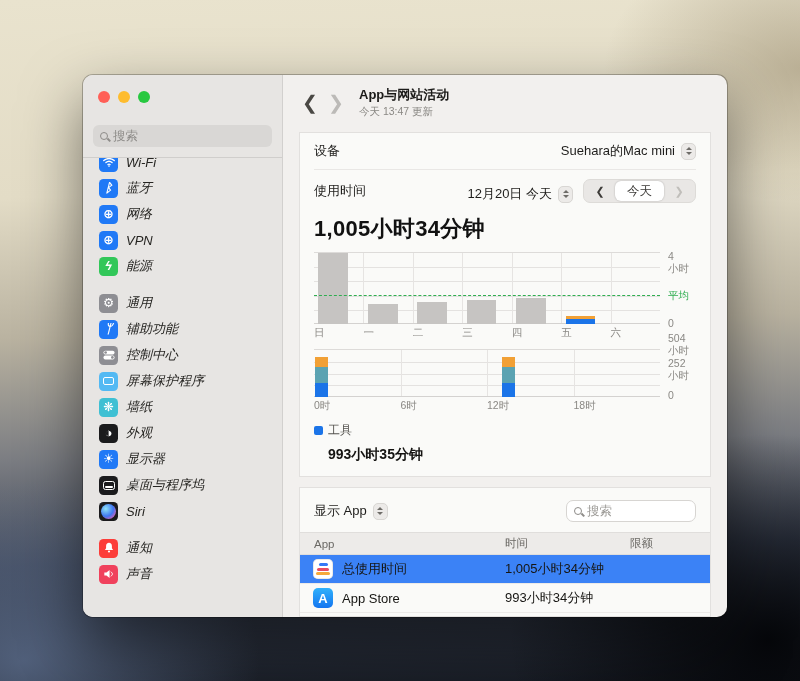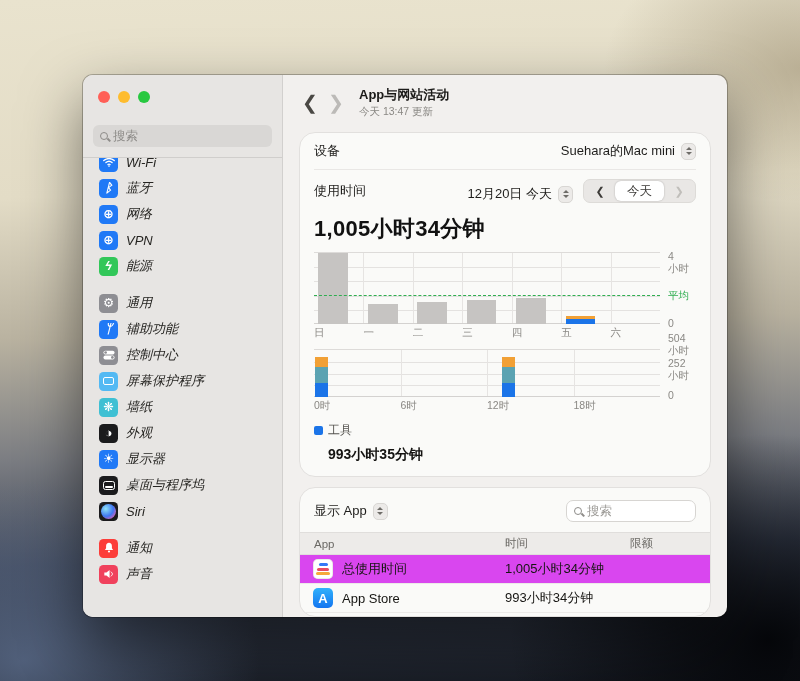--- a/index.html
+++ b/index.html
@@ -51,21 +51,21 @@
   
   .main { flex:1; display:flex; flex-direction:column; overflow:hidden; }
   .navbar { display:flex; align-items:center; gap:4px; padding:11px 16px 6px 16px; }
   .navchev { width:22px; height:22px; display:flex; align-items:center;
     justify-content:center; font-size:19px; border-radius:5px; }
   .navchev.back { color:#4a4844; }
   .navchev.fwd { color:#bcbab7; }
   .navtitles { margin-left:8px; }
   .navtitle { font-size:13px; font-weight:bold; color:#1c1b19; }
   .navsub { font-size:10.5px; color:#8a8884; margin-top:1px; }
-  .card { background:#fafaf8; border:1px solid #e2e0de; border-radius:16px;
+  .card { background:#fafaf8; border:1px solid #e2e0de; border-radius:0;
     margin:0 16px; }
   .card1 { margin-top:7px; padding-bottom:10px; }
   .crow { display:flex; align-items:center; justify-content:space-between;
     padding:9px 14px; font-size:13px; color:#1e1d1b; }
   .cdivider { height:1px; background:#e9e7e5; margin:0 14px; }
   .selectval { display:flex; align-items:center; gap:6px; color:#1e1d1b; }
   .stepper { width:15px; height:17px; background:#eceae8; border:1px solid #d8d6d3;
     border-radius:5px; display:flex; flex-direction:column; align-items:center;
     justify-content:center; gap:1.5px; }
   .stepper i { width:0; height:0; border-left:3px solid transparent;
@@ -118,21 +118,21 @@
     border-radius:7px; display:flex; align-items:center; gap:5px; padding:0 7px; }
   .search2 input { border:none; outline:none; width:100%; font-size:12.5px;
     background:transparent; color:#333; font-family:inherit; }
   .search2 input::placeholder { color:#9b9995; }
   .tblhead { display:grid; grid-template-columns:205px 125px 1fr; height:23px;
     align-items:center; background:#edebe9; border-top:1px solid #e0dedc;
     border-bottom:1px solid #e0dedc; font-size:11.5px; color:#6b6965; }
   .tblhead span:first-child { padding-left:14px; }
   .tr { display:grid; grid-template-columns:205px 125px 1fr; height:29px;
     align-items:center; font-size:13px; color:#161512; border-bottom:1px solid #eceae8; }
-  .tr.selected { background:#d946ef; }
+  .tr.selected { background:#3b82f6; }
   .tr .namecell { display:flex; align-items:center; gap:9px; padding-left:13px; }
   .ai { width:20px; height:20px; border-radius:5px; flex:none; display:flex;
     align-items:center; justify-content:center; overflow:hidden; }
   .stack { background:#fff; box-shadow:inset 0 0 0 .5px #d8d6d3; flex-direction:column;
     display:flex; gap:1.5px; align-items:center; justify-content:center; }
   .stack i { display:block; height:3px; border-radius:1.5px; }
   .appstore { background:linear-gradient(180deg,#30b1fb,#1375f0); color:#fff;
     font-size:13px; font-weight:bold; }
 </style>
 </head>

